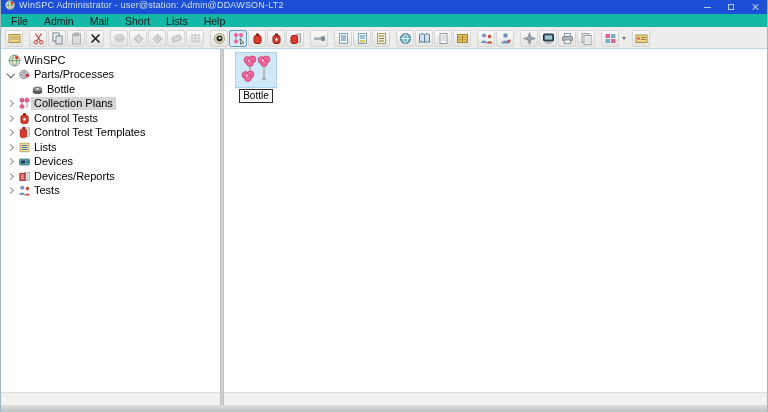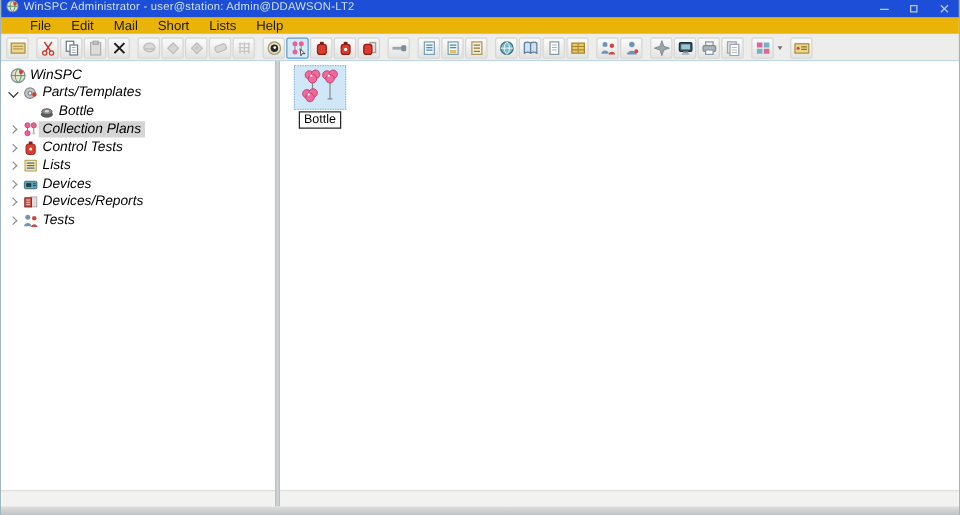--- a/index.html
+++ b/index.html
@@ -18,41 +18,41 @@
   .winbtn { width:24px; height:100%; display:flex; align-items:center; justify-content:center; }
   .glyph-min { width:7px; height:1px; background:#b8cdd3; }
   .glyph-max { width:6px; height:6px; border:1px solid #b8cdd3; }
   .glyph-close { position:relative; width:8px; height:8px; }
   .glyph-close::before,.glyph-close::after { content:""; position:absolute; left:3.5px; top:0;
     width:1px; height:8px; background:#b8cdd3; }
   .glyph-close::before { transform:rotate(45deg); }
   .glyph-close::after { transform:rotate(-45deg); }
 
   
-  .menubar { height:14px; flex:0 0 14px; background:#eab308; display:flex; align-items:center;
-    border-bottom:1px solid #ececec; padding-left:15px; }
+  .menubar { height:14px; flex:0 0 14px; background:#14b8a6; display:flex; align-items:center;
+    border-bottom:1px solid #ececec; padding-left:2px; }
   .menu-item { font-size:10.5px; color:#1b1b1b; padding:0 8px; line-height:14px; cursor:default; }
 
   
   .toolbar { height:21px; flex:0 0 21px; background:#ededec; display:flex; align-items:center;
     padding-left:4px; border-bottom:1px solid #bcd4e4; }
   .tgrp { display:flex; align-items:center; margin-right:5px; }
   .tb { width:18px; height:17px; border:1px solid #d6d6d4; background:linear-gradient(#fbfbfa,#e3e3e1);
     border-radius:2px; margin-right:1px; display:flex; align-items:center; justify-content:center;
     padding:0; }
   .tb.sel { border:1px solid #5c9fd4; background:#d6eaf8; }
   .tb svg { display:block; }
   .dd { width:7px; height:17px; display:flex; align-items:center; justify-content:center; }
   .dd::before { content:""; width:0; height:0; border-left:2.5px solid transparent;
     border-right:2.5px solid transparent; border-top:3px solid #707070; }
 
   
   .content { flex:1; display:flex; min-height:0; background:#fff; }
   .panel { position:relative; background:#fff; min-width:0; }
-  .panel-left { width:219px; flex:0 0 219px;font-style:italic; }
+  .panel-left { width:219px; flex:0 0 219px; }
   .divider { width:4px; flex:0 0 4px; background:#cfd2d4; border-left:1px solid #bdbfc1;
     border-right:1px solid #bdbfc1; cursor:col-resize; }
   .panel-right { flex:1; }
   .hscroll { position:absolute; left:0; right:0; bottom:0; height:13px; background:#f2f2f1;
     border-top:1px solid #dddddc; }
 
   
   .tree { padding-top:4px; font-size:11px; color:#000; }
   .trow { display:flex; align-items:center; height:14.5px; white-space:nowrap; cursor:default; }
   .lvl0 { padding-left:6px; }
@@ -95,21 +95,21 @@
           <span class="glyph-max"></span>
         </div>
       <div class="winbtn">
           <span class="glyph-close"></span>
         </div>
     </div>
   </div>
 
   <div class="menubar">
     <span class="menu-item">File</span>
-    <span class="menu-item">Edit</span>
+    <span class="menu-item">Admin</span>
     <span class="menu-item">Mail</span>
     <span class="menu-item">Short</span>
     <span class="menu-item">Lists</span>
     <span class="menu-item">Help</span>
   </div>
 
   <div class="toolbar">
     <div class="tgrp">
       <button class="tb">
         <svg width="13" height="13">
@@ -352,21 +352,21 @@
 
         <div class="trow lvl1">
           <span class="exp e"></span>
           <span class="ticon">
             <svg width="13" height="13">
                 <circle cx="6" cy="6.5" r="4.2" fill="#c3c6cc" stroke="#84888f"></circle>
                 <circle cx="6" cy="6.5" r="1.5" fill="#f2f2f2" stroke="#84888f"></circle>
                 <circle cx="9.5" cy="7.5" r="1.8" fill="#d23b2f"></circle>
               </svg>
           </span>
-          <span class="tlabel">Parts/Templates</span>
+          <span class="tlabel">Parts/Processes</span>
         </div>
 
         <div class="trow lvl2">
           <span class="exp"></span>
           <span class="ticon">
             <svg width="13" height="13">
                 <ellipse cx="6.5" cy="8.5" rx="4.8" ry="2.6" fill="#5c5c5c"></ellipse>
                 <ellipse cx="6.5" cy="6.3" rx="4.2" ry="2.3" fill="#8a8a8a" stroke="#4a4a4a" stroke-width="0.6"></ellipse>
                 <ellipse cx="6.5" cy="6" rx="1.8" ry="1" fill="#d8d8d8"></ellipse>
               </svg>
@@ -394,20 +394,31 @@
           <span class="ticon">
             <svg width="13" height="13">
                 <rect x="5" y="1.2" width="3" height="2.5" fill="#7e201a"></rect>
                 <rect x="2.8" y="3.2" width="7.4" height="8.4" rx="2" fill="#dd3b2e" stroke="#8e1d14" stroke-width="0.7"></rect>
                 <circle cx="6.5" cy="7.2" r="1.2" fill="#fff"></circle>
               </svg>
           </span>
           <span class="tlabel">Control Tests</span>
         </div>
 
+        <div class="trow lvl1">
+          <span class="exp c"></span>
+          <span class="ticon">
+            <svg width="13" height="13">
+                <rect x="6.8" y="1.8" width="4.8" height="8.5" fill="#dcdcda" stroke="#9a9a98" stroke-width="0.6"></rect>
+                <rect x="4.5" y="1" width="2.5" height="2.2" fill="#7e201a"></rect>
+                <rect x="2.2" y="3" width="6.3" height="8.6" rx="1.8" fill="#dd3b2e" stroke="#8e1d14" stroke-width="0.7"></rect>
+              </svg>
+          </span>
+          <span class="tlabel">Control Test Templates</span>
+        </div>
 
         <div class="trow lvl1">
           <span class="exp c"></span>
           <span class="ticon">
             <svg width="13" height="13">
                 <rect x="2" y="2.2" width="9" height="8.6" fill="#f0e3a8" stroke="#a89340" stroke-width="0.7"></rect>
                 <path d="M3.5 4.5 h6 M3.5 6.5 h6 M3.5 8.5 h6" stroke="#4a6fa8" stroke-width="1"></path>
               </svg>
           </span>
           <span class="tlabel">Lists</span>

